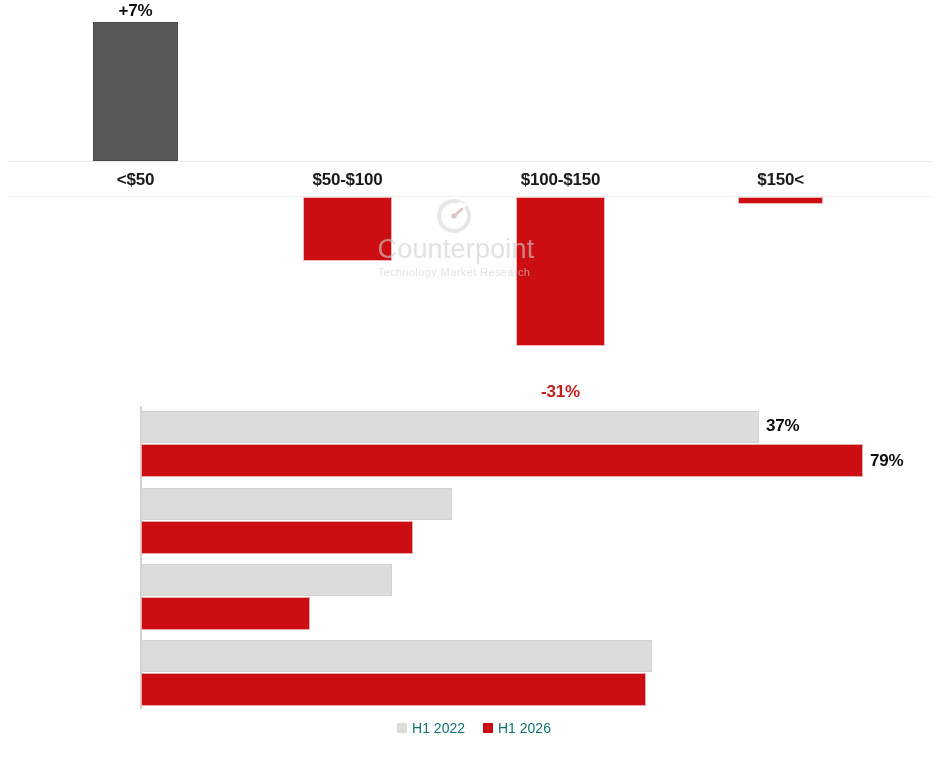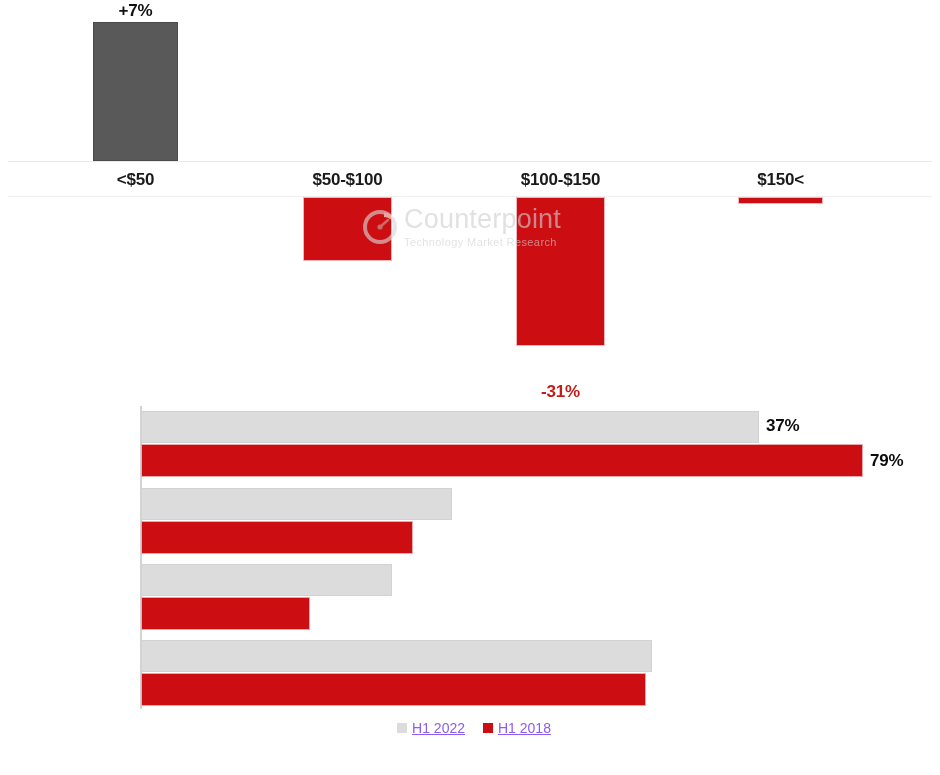--- a/index.html
+++ b/index.html
@@ -68,28 +68,29 @@
     font-weight: 700;
     white-space: nowrap;
     letter-spacing: -0.2px;
   }
   .top-val-label.pos { color: #111111; }
   .top-val-label.neg { color: #c51b1b; margin-top: 28px; }
 
   
   #watermark {
     position: absolute;
-    left: 360px;
+    left: 341px;
     top: 196px;
     width: 230px;
     height: 62px;
     pointer-events: none;
     opacity: 0.62;
     display: flex;
     align-items: center;
+    flex-direction: column;
   }
   #watermark .wm-mark {
     width: 40px;
     height: 40px;
     flex: 0 0 40px;
     margin-right: 4px;
   }
   #watermark .wm-text { line-height: 1; }
   #watermark .wm-title {
     font-size: 27px;
@@ -151,22 +152,21 @@
     display: flex;
     justify-content: center;
     align-items: center;
     gap: 18px;
   }
   .legend-item {
     display: flex;
     align-items: center;
     gap: 5px;
     font-size: 14px;
-    color: #8b5cf6;
-    text-decoration: underline;
+    color: #0f766e;
   }
   .legend-swatch {
     width: 10px;
     height: 10px;
     display: inline-block;
   }
   .legend-swatch.gray { background: #dcdcdc; }
   .legend-swatch.red  { background: #cc0d11; }
 </style>
 </head>
@@ -226,19 +226,19 @@
     <div class="hbar gray" style="top:250px; width:511px; height:32px;"></div>
     <div class="hbar red" style="top:283px; width:505px; height:33px;"></div>
 
     <div id="legend">
       <div class="legend-item">
         <span class="legend-swatch gray"></span>
         <span>H1 2022</span>
       </div>
       <div class="legend-item">
         <span class="legend-swatch red"></span>
-        <span>H1 2018</span>
+        <span>H1 2026</span>
       </div>
     </div>
 
   </div>
 
 </div>
 
 </body></html>

